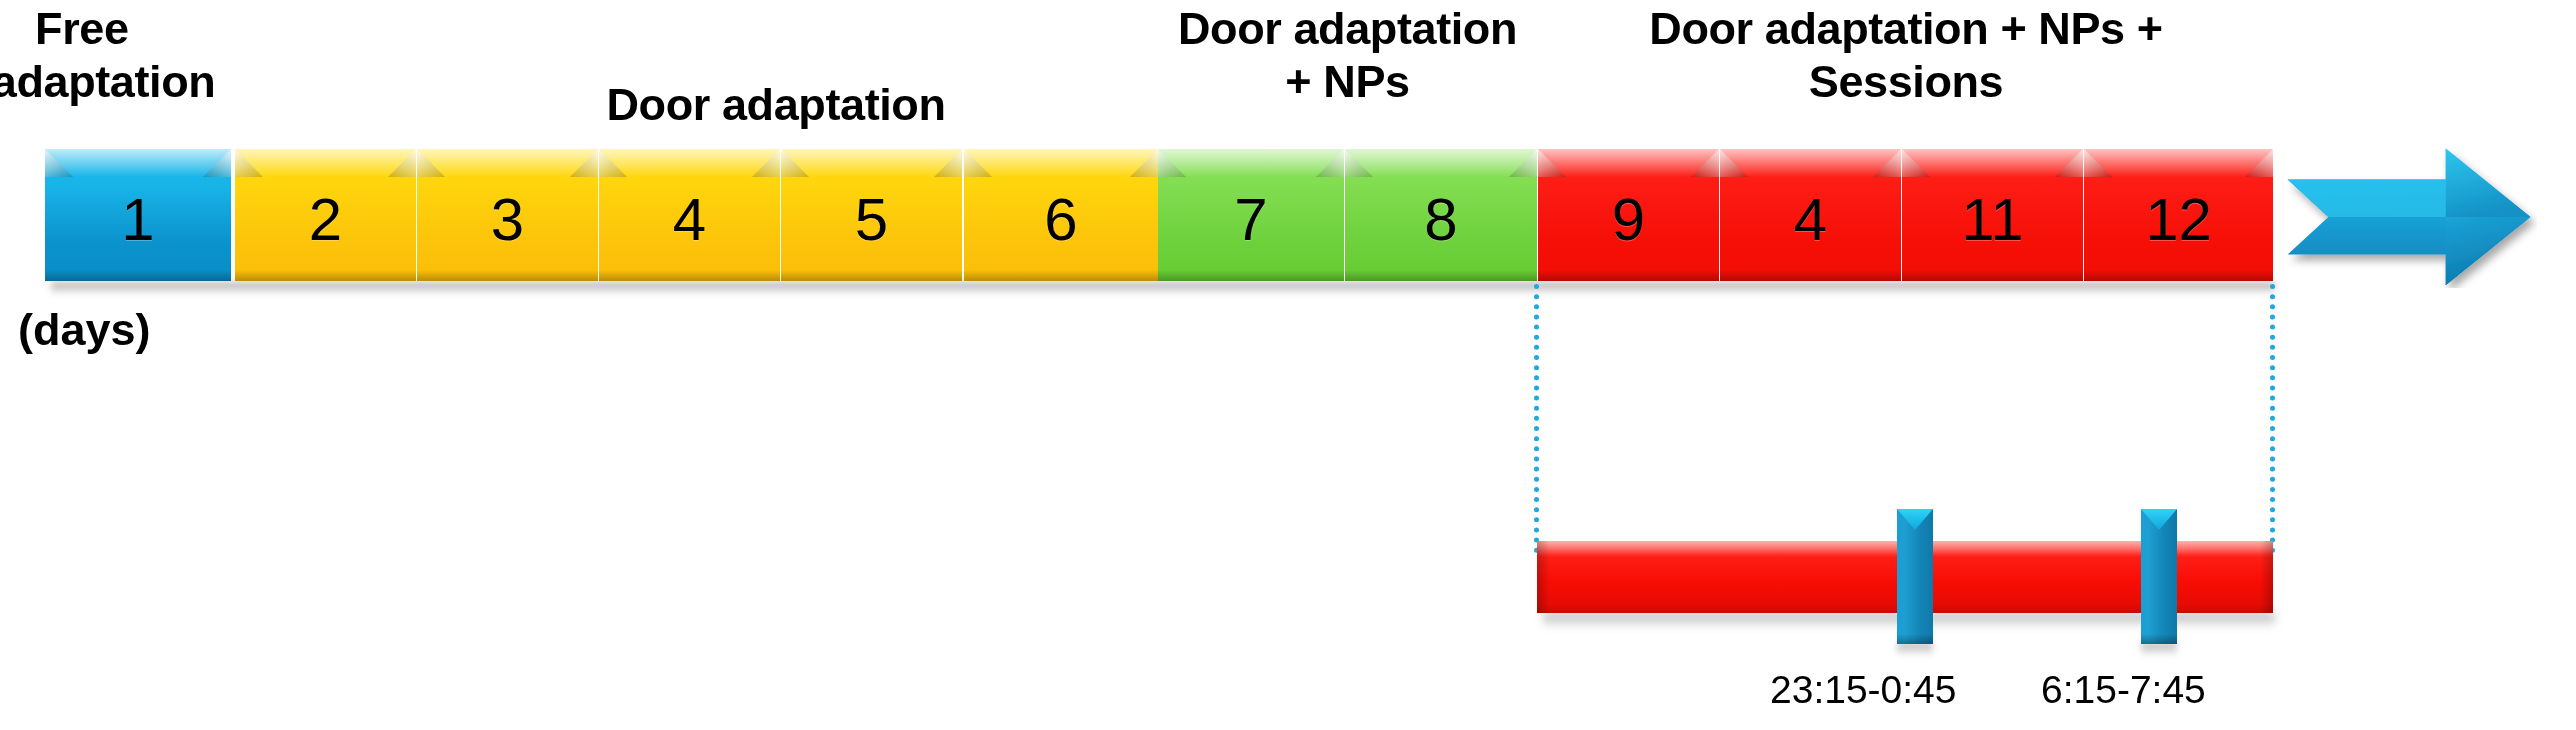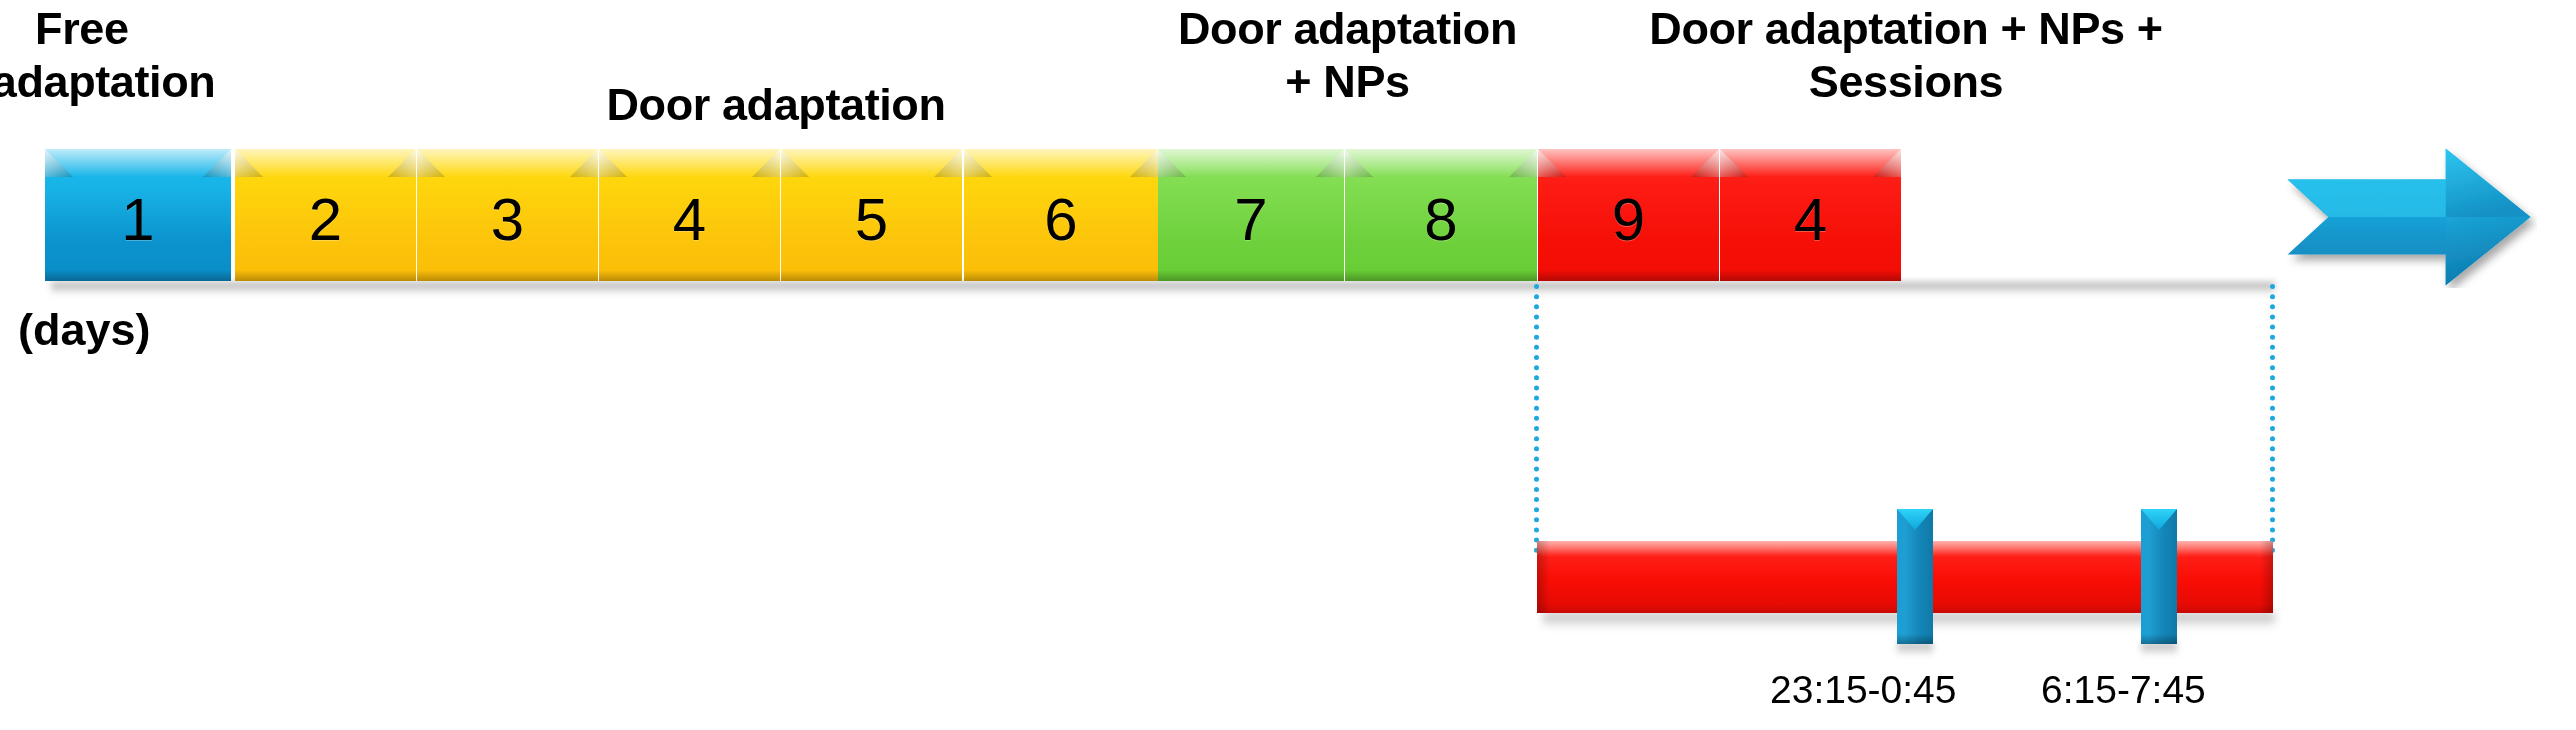--- a/index.html
+++ b/index.html
@@ -217,21 +217,35 @@
     </div>
 
     <div class="day-block c-red" style="left:1675px;width:181px;">
       <span class="bevel-top"></span>
         <span class="bevel-miterL"></span>
       <span class="bevel-miterR"></span>
         <span class="bevel-bottom"></span>
       <span class="num">4</span>
     </div>
 
-
+    <div class="day-block c-red" style="left:1857px;width:181px;">
+      <span class="bevel-top"></span>
+        <span class="bevel-miterL"></span>
+      <span class="bevel-miterR"></span>
+        <span class="bevel-bottom"></span>
+      <span class="num">11</span>
+    </div>
+
+    <div class="day-block c-red" style="left:2039px;width:189px;">
+      <span class="bevel-top"></span>
+        <span class="bevel-miterL"></span>
+      <span class="bevel-miterR"></span>
+        <span class="bevel-bottom"></span>
+      <span class="num">12</span>
+    </div>
   </div>
 
   <div id="arrow">
     <svg width="251" height="143" viewBox="0 0 308 175" xmlns="http://www.w3.org/2000/svg">
       <defs>
         <linearGradient id="arrGradBody" x1="0" y1="0" x2="0" y2="1">
           <stop offset="0%" stop-color="#2fd0f6"></stop>
           <stop offset="30%" stop-color="#1db6e6"></stop>
           <stop offset="62%" stop-color="#1597cd"></stop>
           <stop offset="100%" stop-color="#0f83b7"></stop>

